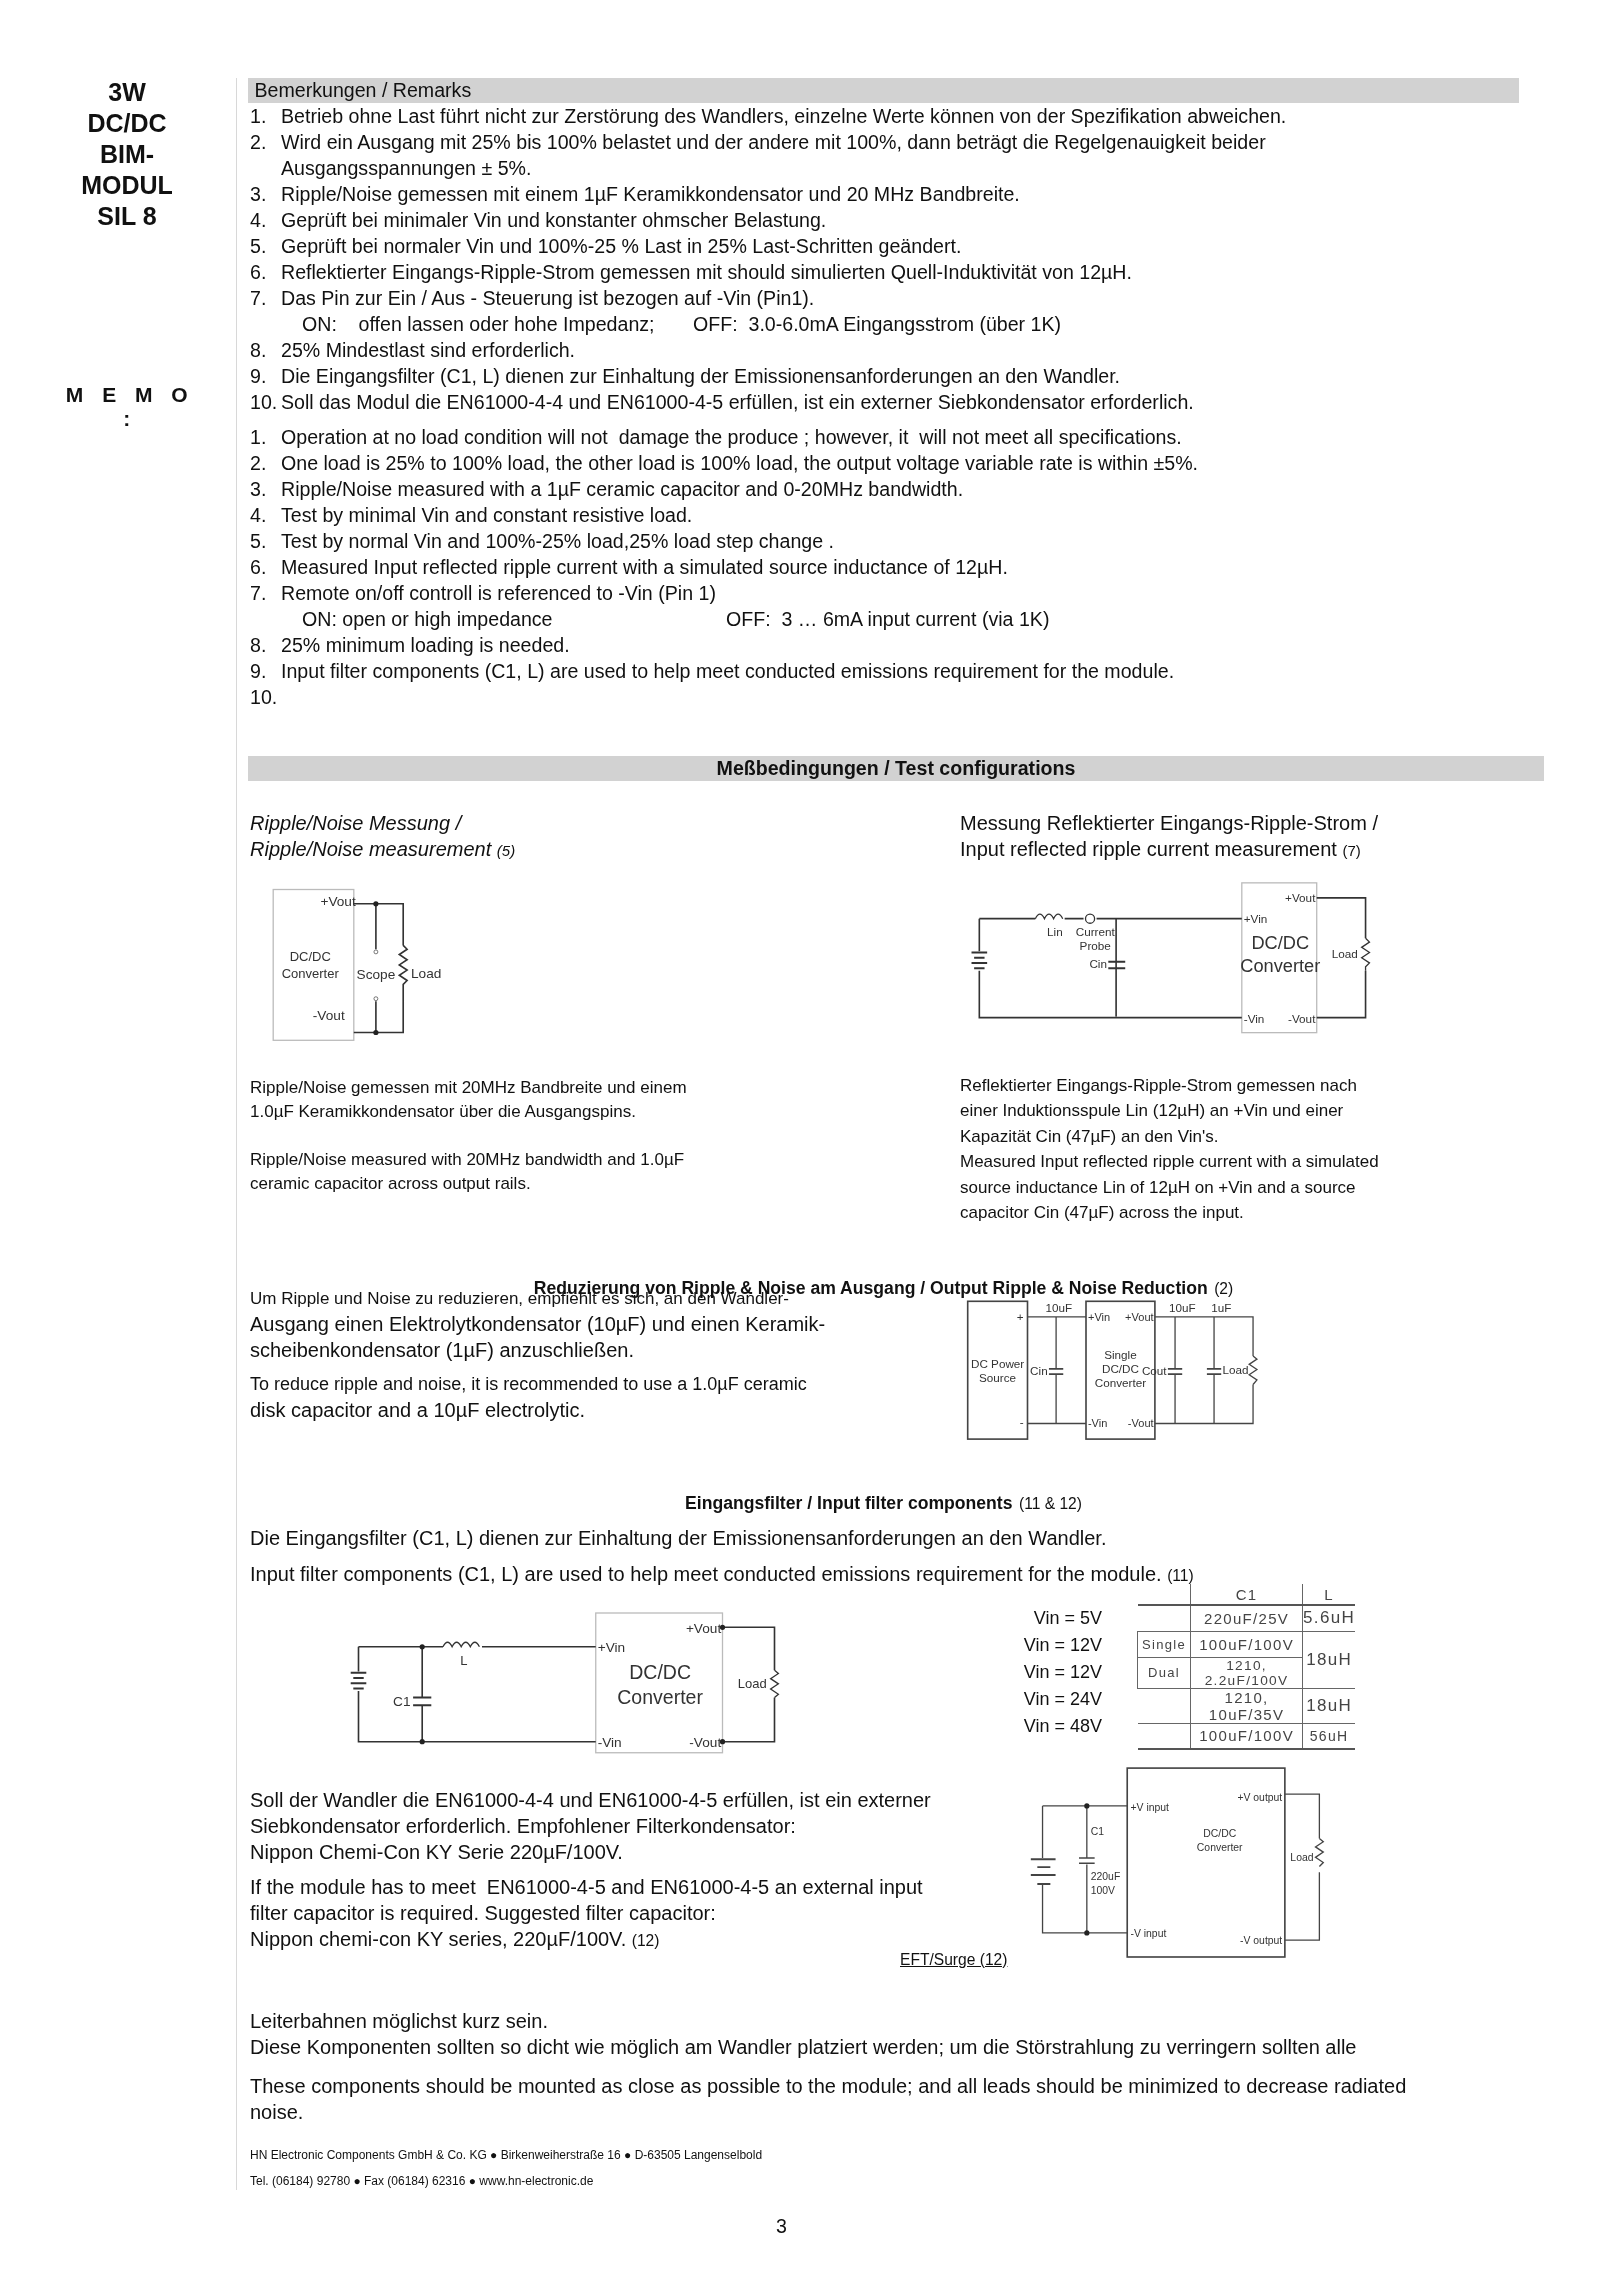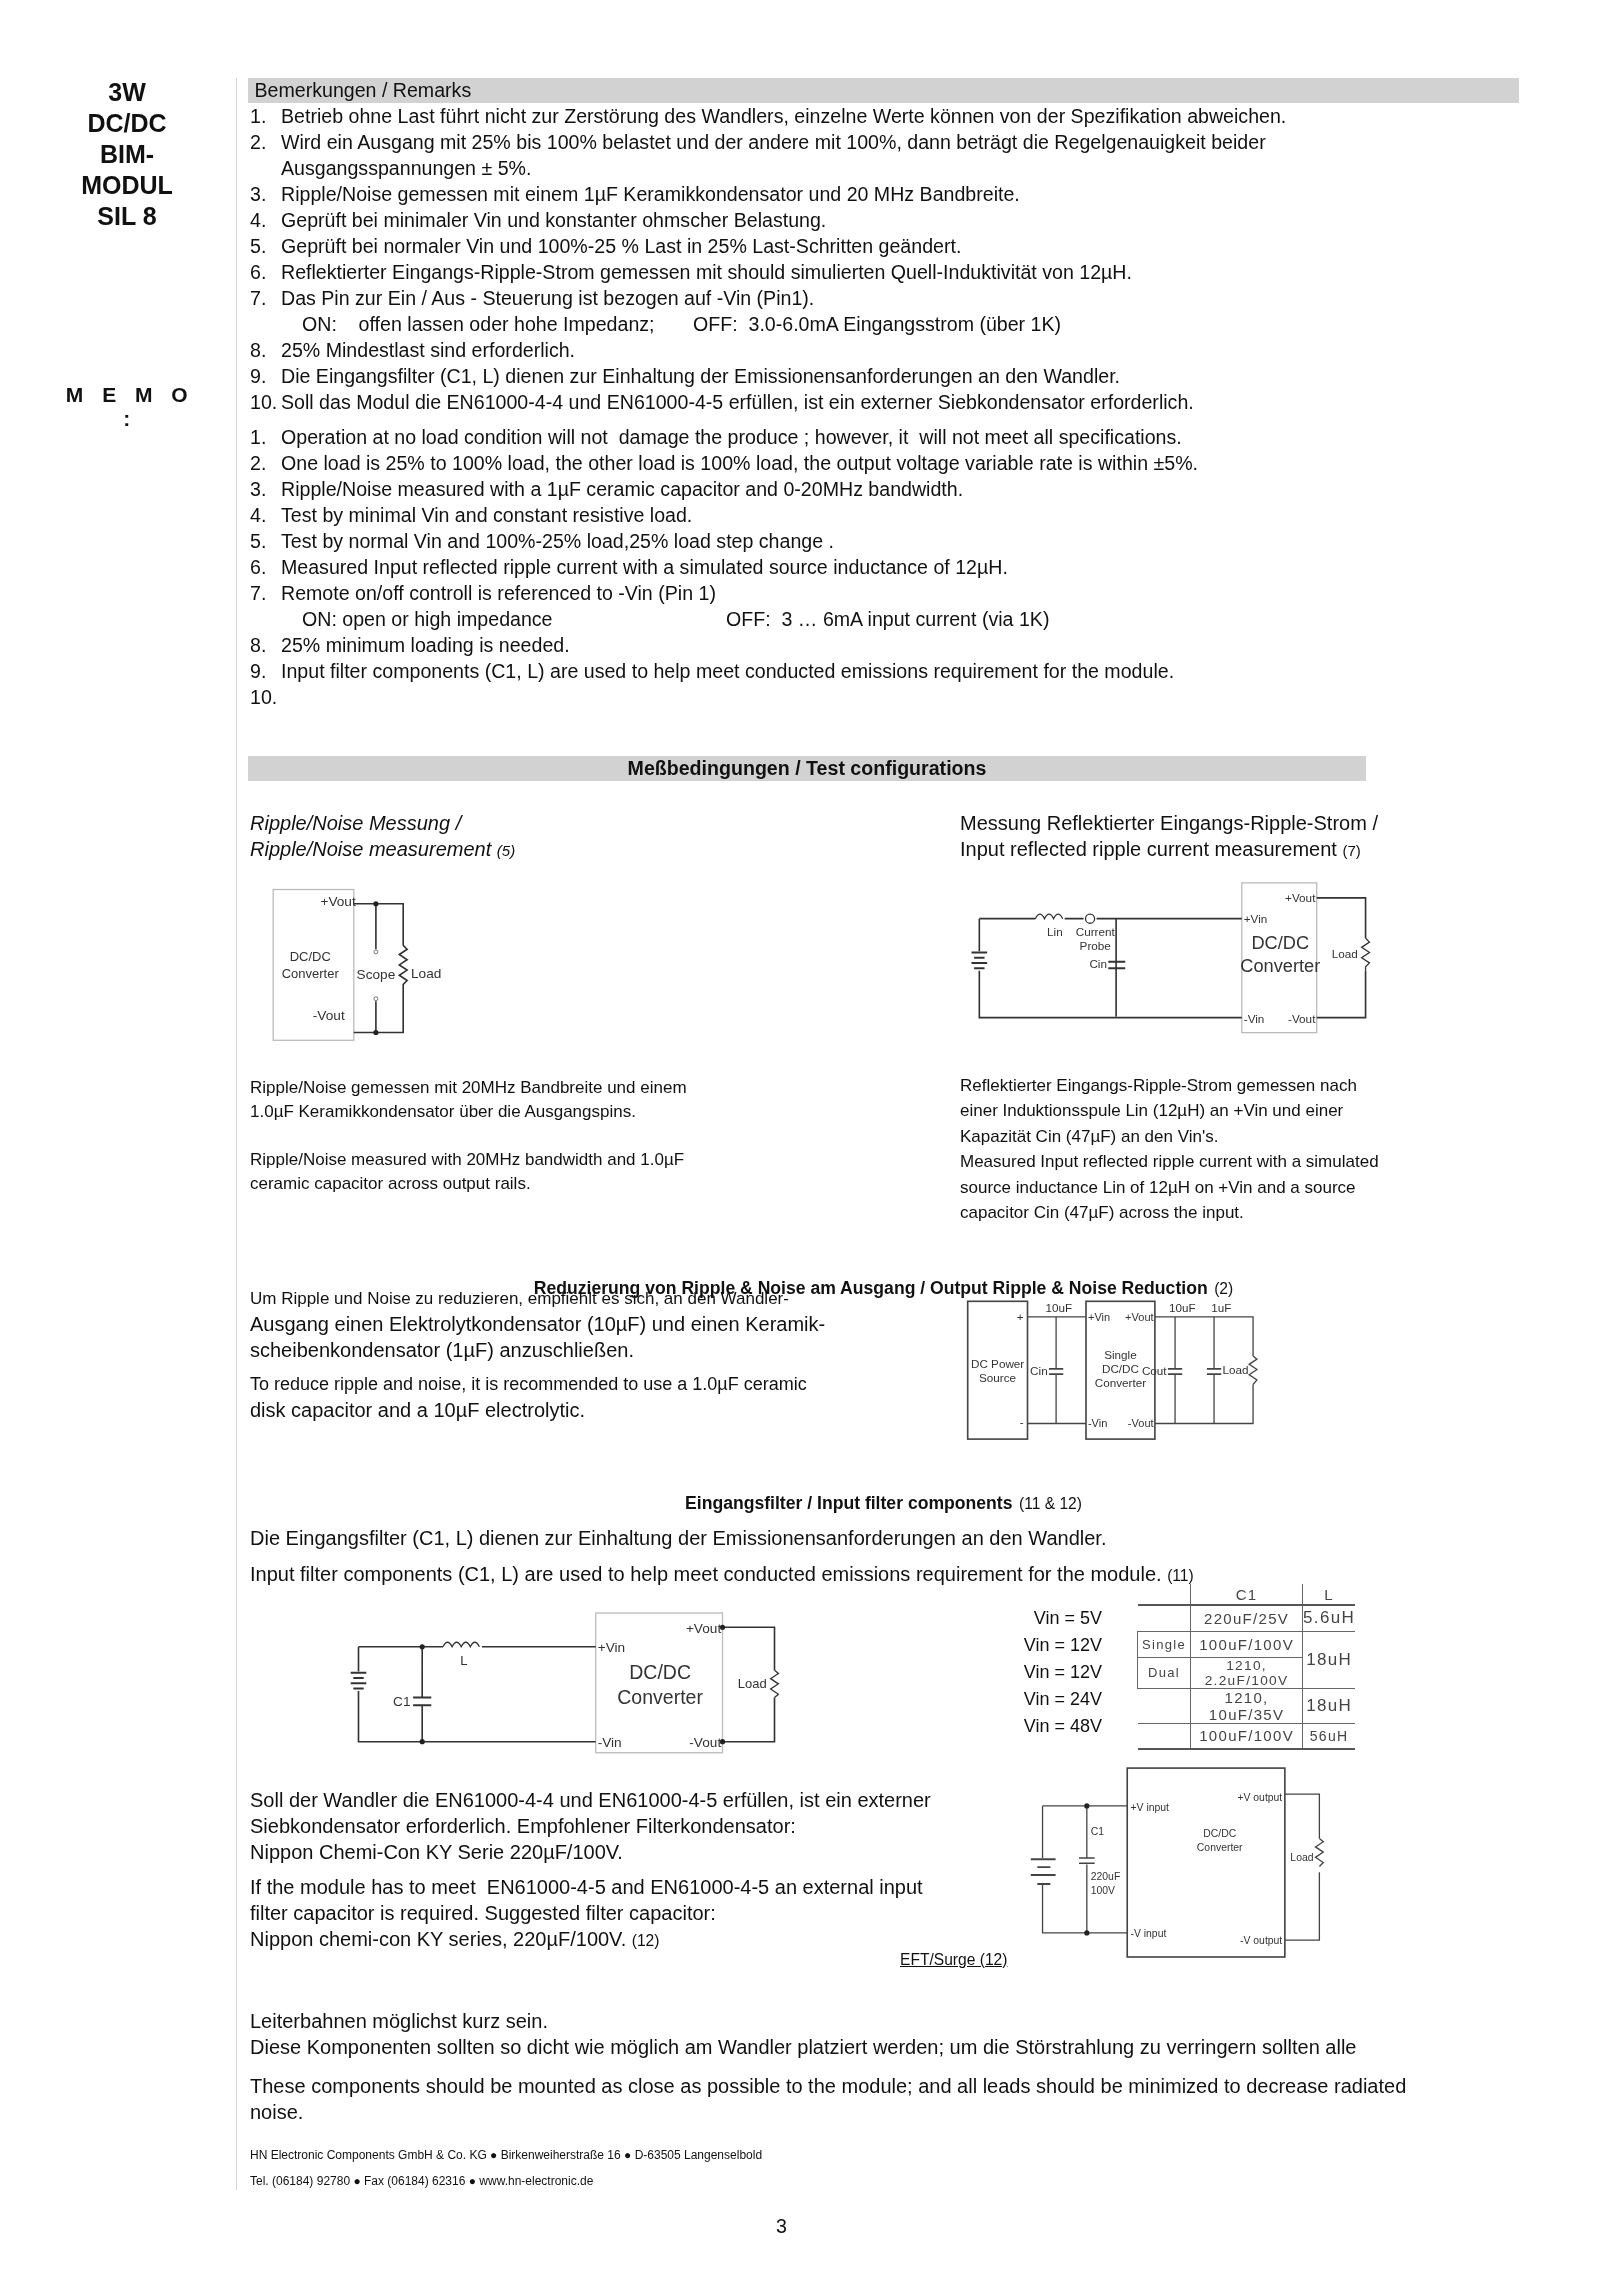--- a/index.html
+++ b/index.html
@@ -128,21 +128,21 @@
     </div>
   <div class="row">
       <span class="num">9.</span>
       <span>Input filter components (C1, L) are used to help meet conducted emissions requirement for the module.</span>
     </div>
   <div class="row">
       <span class="num">10.</span>
     </div>
 </div>
 
-<div class="abs bar bar-bold" style="left:248px; top:756px; width:1118px;">Meßbedingungen / Test configurations</div>
+<div class="abs bar bar-bold" style="left:248px; top:756px; width:1296px;">Meßbedingungen / Test configurations</div>
 
 <div class="abs caption" style="left:250px; top:810px;font-style:italic;">
   <div>Ripple/Noise Messung /</div>
   <div><span>Ripple/Noise measurement</span> <small>(5)</small></div>
 </div>
 
 <svg class="abs" style="left:261px; top:883px;" width="209" height="169" viewBox="0 0 320 260">
   <rect x="18" y="10" width="124" height="232" fill="none" stroke="#bbb" stroke-width="2"></rect>
   <text x="145" y="36" font-size="21" text-anchor="end">+Vout</text>
   <text x="128" y="211" font-size="21" text-anchor="end">-Vout</text>

